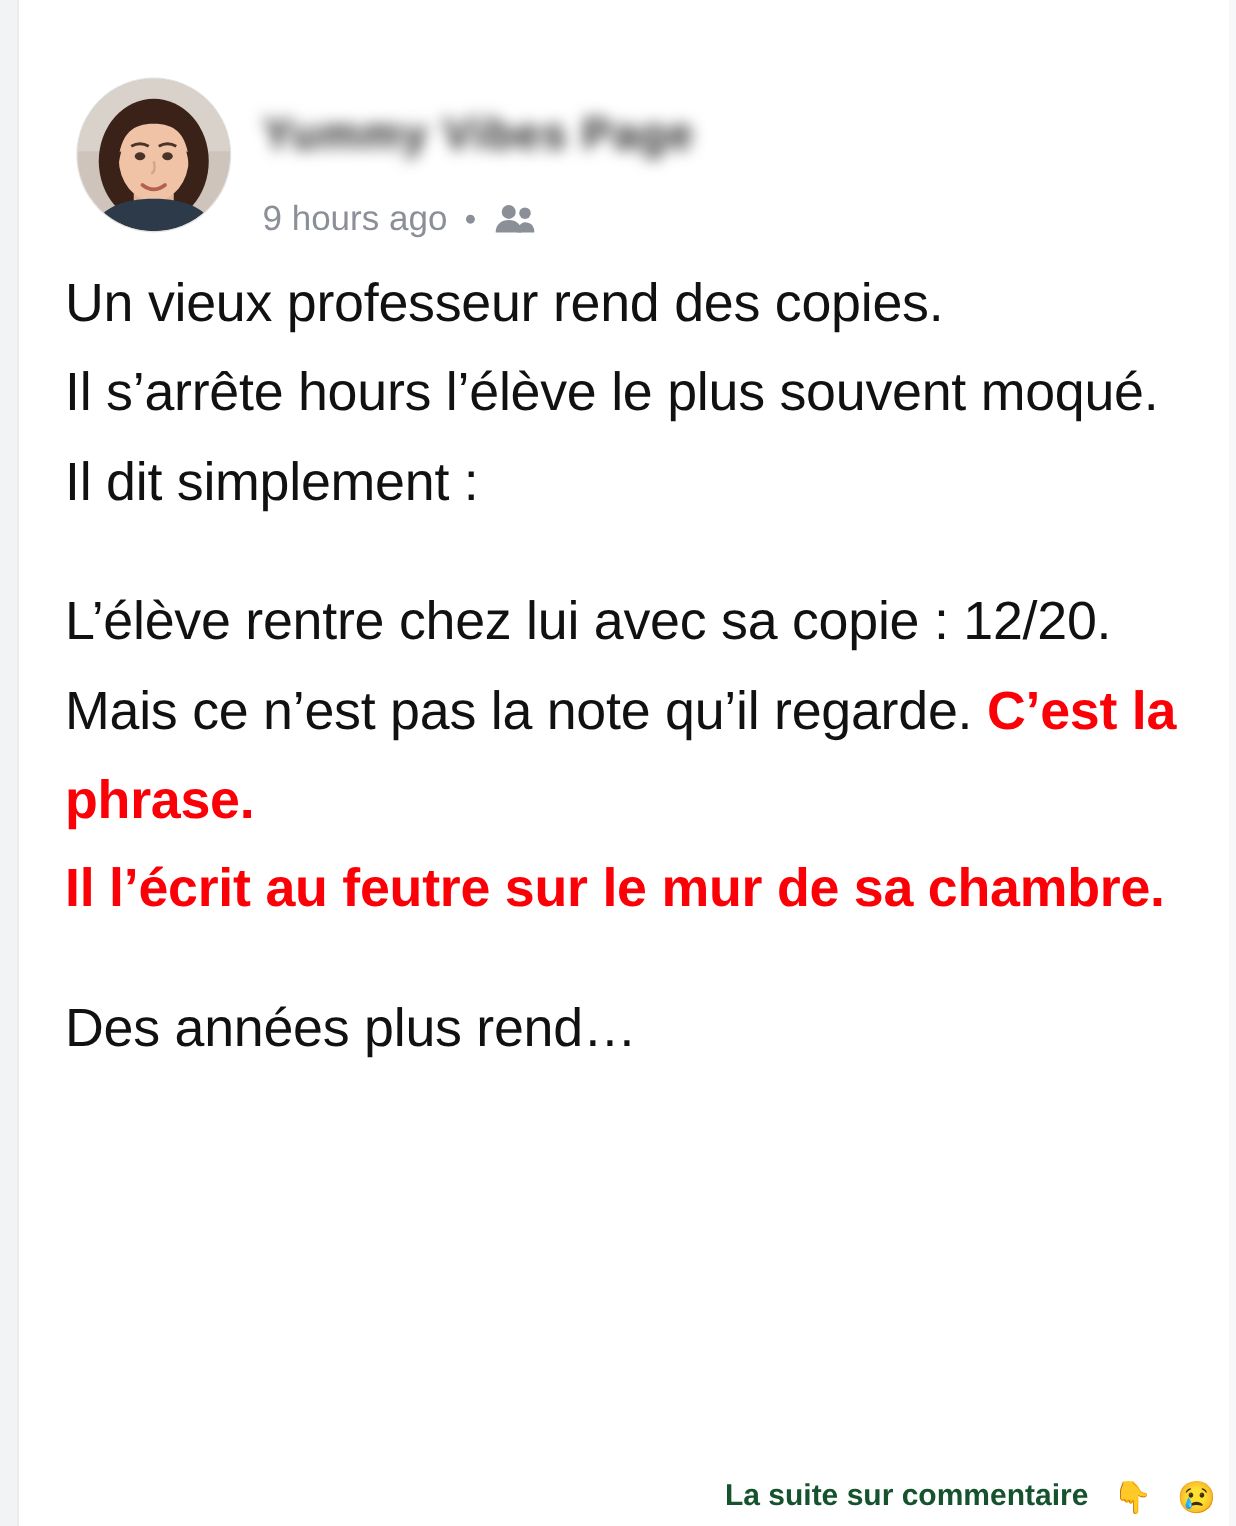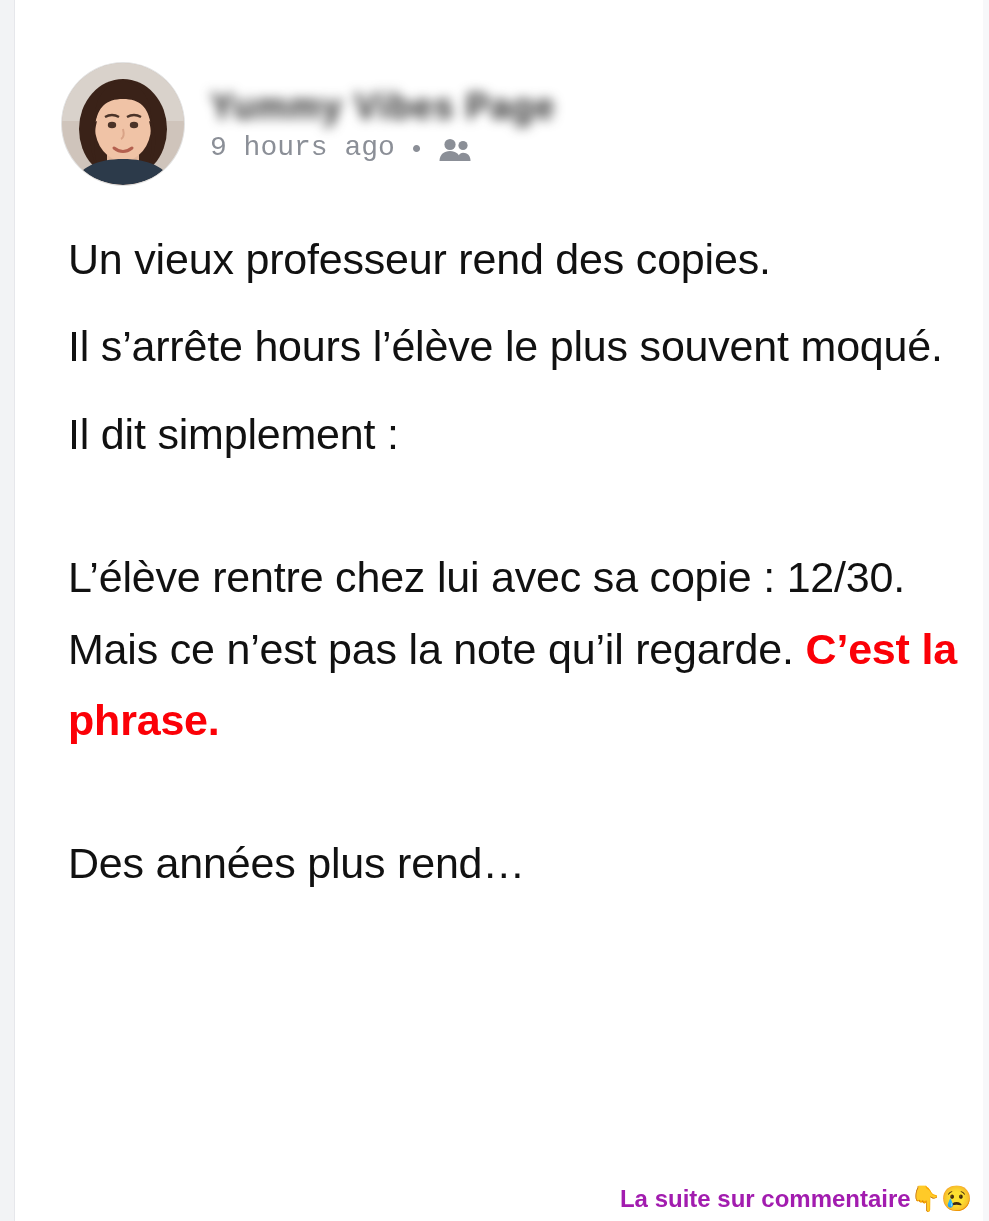--- a/index.html
+++ b/index.html
@@ -71,27 +71,26 @@
     font-size: 36px;
     font-weight: 700;
     color: #2b2b2b;
     letter-spacing: 1px;
     filter: blur(6px);
     -webkit-filter: blur(6px);
     user-select: none;
   }
 
   .meta {
-    margin-top: 4px;
+    margin-top: 31px;
     display: flex;
-    align-items: flex-end;
+    align-items: center;
     gap: 14px;
     color: #8b8f97;
     font-size: 28px;
-    font-family: Liberation Mono, monospace;
   }
   .meta .dot {
     font-size: 26px;
     line-height: 1;
     color: #8b8f97;
   }
   .audience-icon {
     display: inline-flex;
     align-items: center;
   }
@@ -101,40 +100,39 @@
     left: 52px;
     top: 208px;
     width: 930px;
     font-size: 43px;
     line-height: 1.66;
     color: #111111;
     font-weight: 400;
     letter-spacing: -0.2px;
   }
   .body-text p {
-    margin: 16px;
+    margin: 0;
   }
   .body-text .spacer {
     height: 40px;
   }
   .red {
     color: #fb0007;
     font-weight: 700;
   }
 
   .footer-cta {
     position: absolute;
     right: 16px;
     bottom: 8px;
     font-size: 24px;
     font-weight: 700;
-    color: #a21caf;
+    color: #14532d;
     display: flex;
-    align-items: center;
-    gap: 0;
+    gap: 20px;
     white-space: nowrap;
   }
   .footer-cta .emoji {
     font-size: 25px;
   }
 </style>
 </head>
 <body>
 
 <div class="post">
@@ -195,21 +193,22 @@
         </span>
       </div>
     </div>
   </div>
 
   <div class="body-text">
     <p>Un vieux professeur rend des copies.</p>
     <p>Il s’arrête hours l’élève le plus souvent moqué.</p>
     <p>Il dit simplement :</p>
     <div class="spacer"></div>
-    <p><span>L’élève rentre chez lui avec sa copie : 12/30. Mais ce n’est pas la note qu’il regarde. </span><span class="red">C’est la phrase.</span></p>
+    <p><span>L’élève rentre chez lui avec sa copie : 12/20. Mais ce n’est pas la note qu’il regarde. </span><span class="red">C’est la phrase.</span></p>
+    <p class="red">Il l’écrit au feutre sur le mur de sa chambre.</p>
     <div class="spacer"></div>
     <p>Des années plus rend…</p>
   </div>
 
   <div class="footer-cta">
     <span>La suite sur commentaire</span>
     <span class="emoji">👇</span>
     <span class="emoji">😢</span>
   </div>
 

